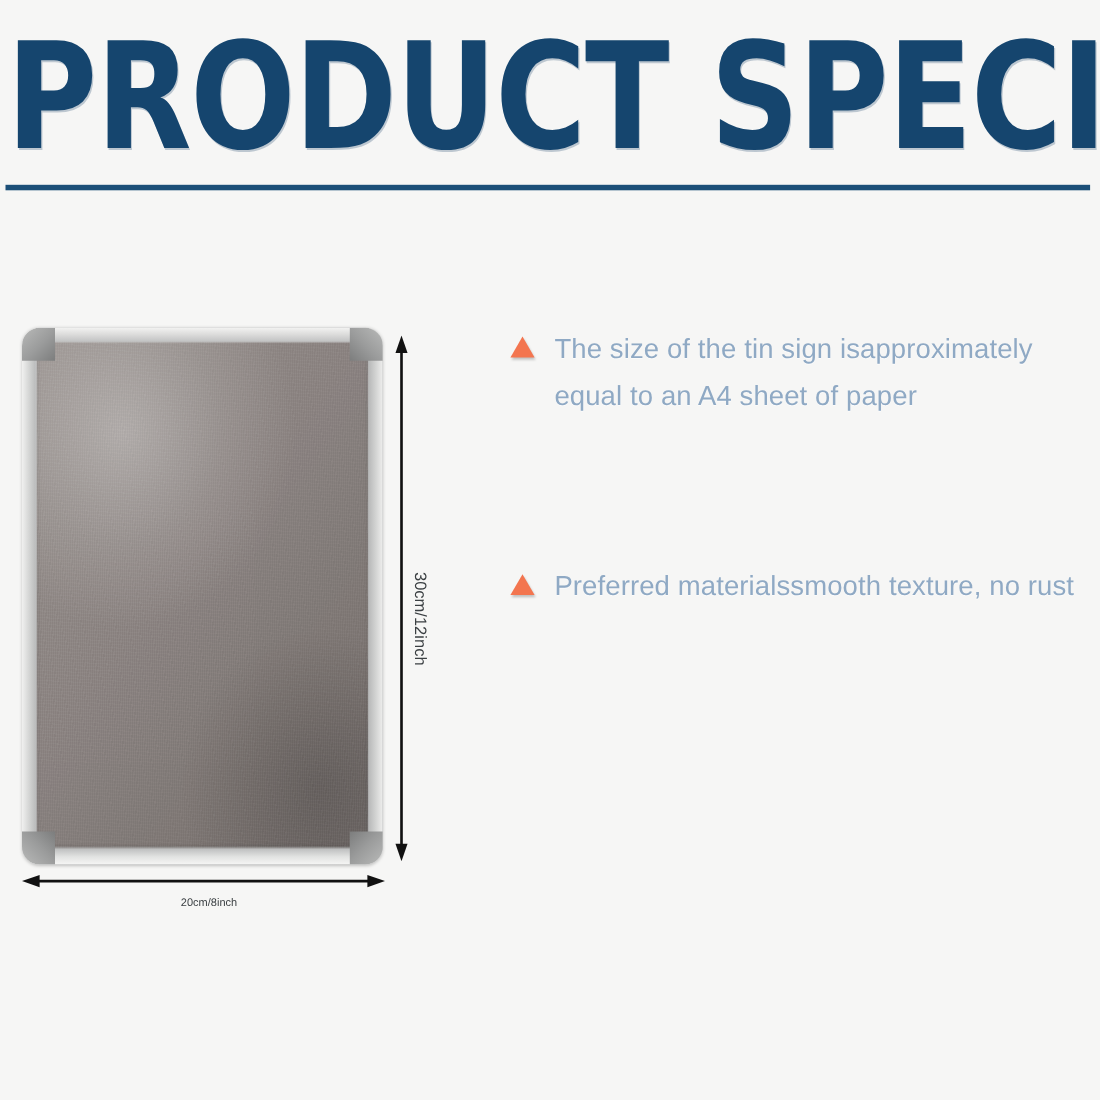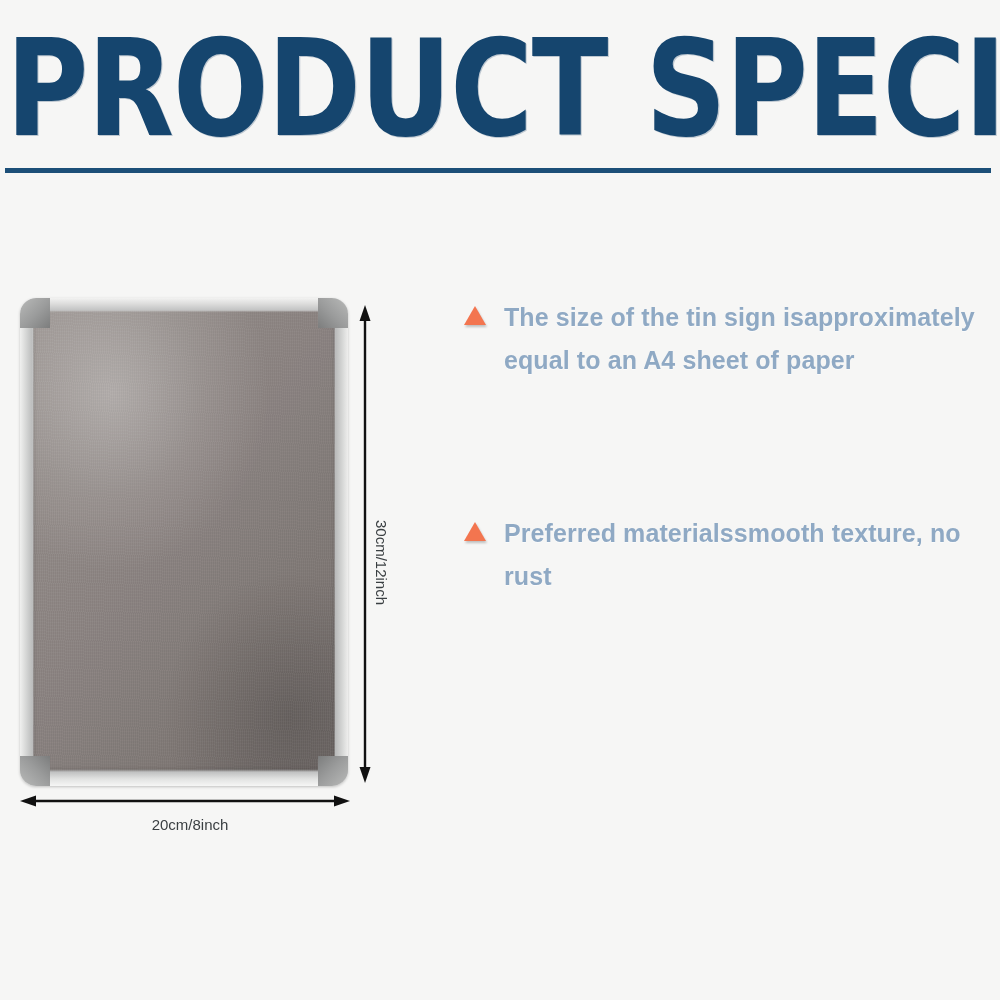--- a/index.html
+++ b/index.html
@@ -157,31 +157,30 @@
     writing-mode: vertical-rl;
     text-orientation: mixed;
   }
   .dim-label-h {
     position: absolute;
     left: 90px;
     top: 816px;
     width: 200px;
     text-align: center;
     color: #3a3f42;
-    font-size: 15px;
+    font-size: 10px;
     white-space: nowrap;
   }
 
   
   .features {
     position: absolute;
     left: 462px;
     top: 296px;
     width: 528px;
-    font-weight: bold;
   }
   .feature {
     position: relative;
     padding-left: 42px;
     color: #8fa9c4;
     font-size: 25px;
     line-height: 43px;
     letter-spacing: 0.1px;
     text-shadow: 0 1px 0 rgba(255,255,255,0.6);
   }

